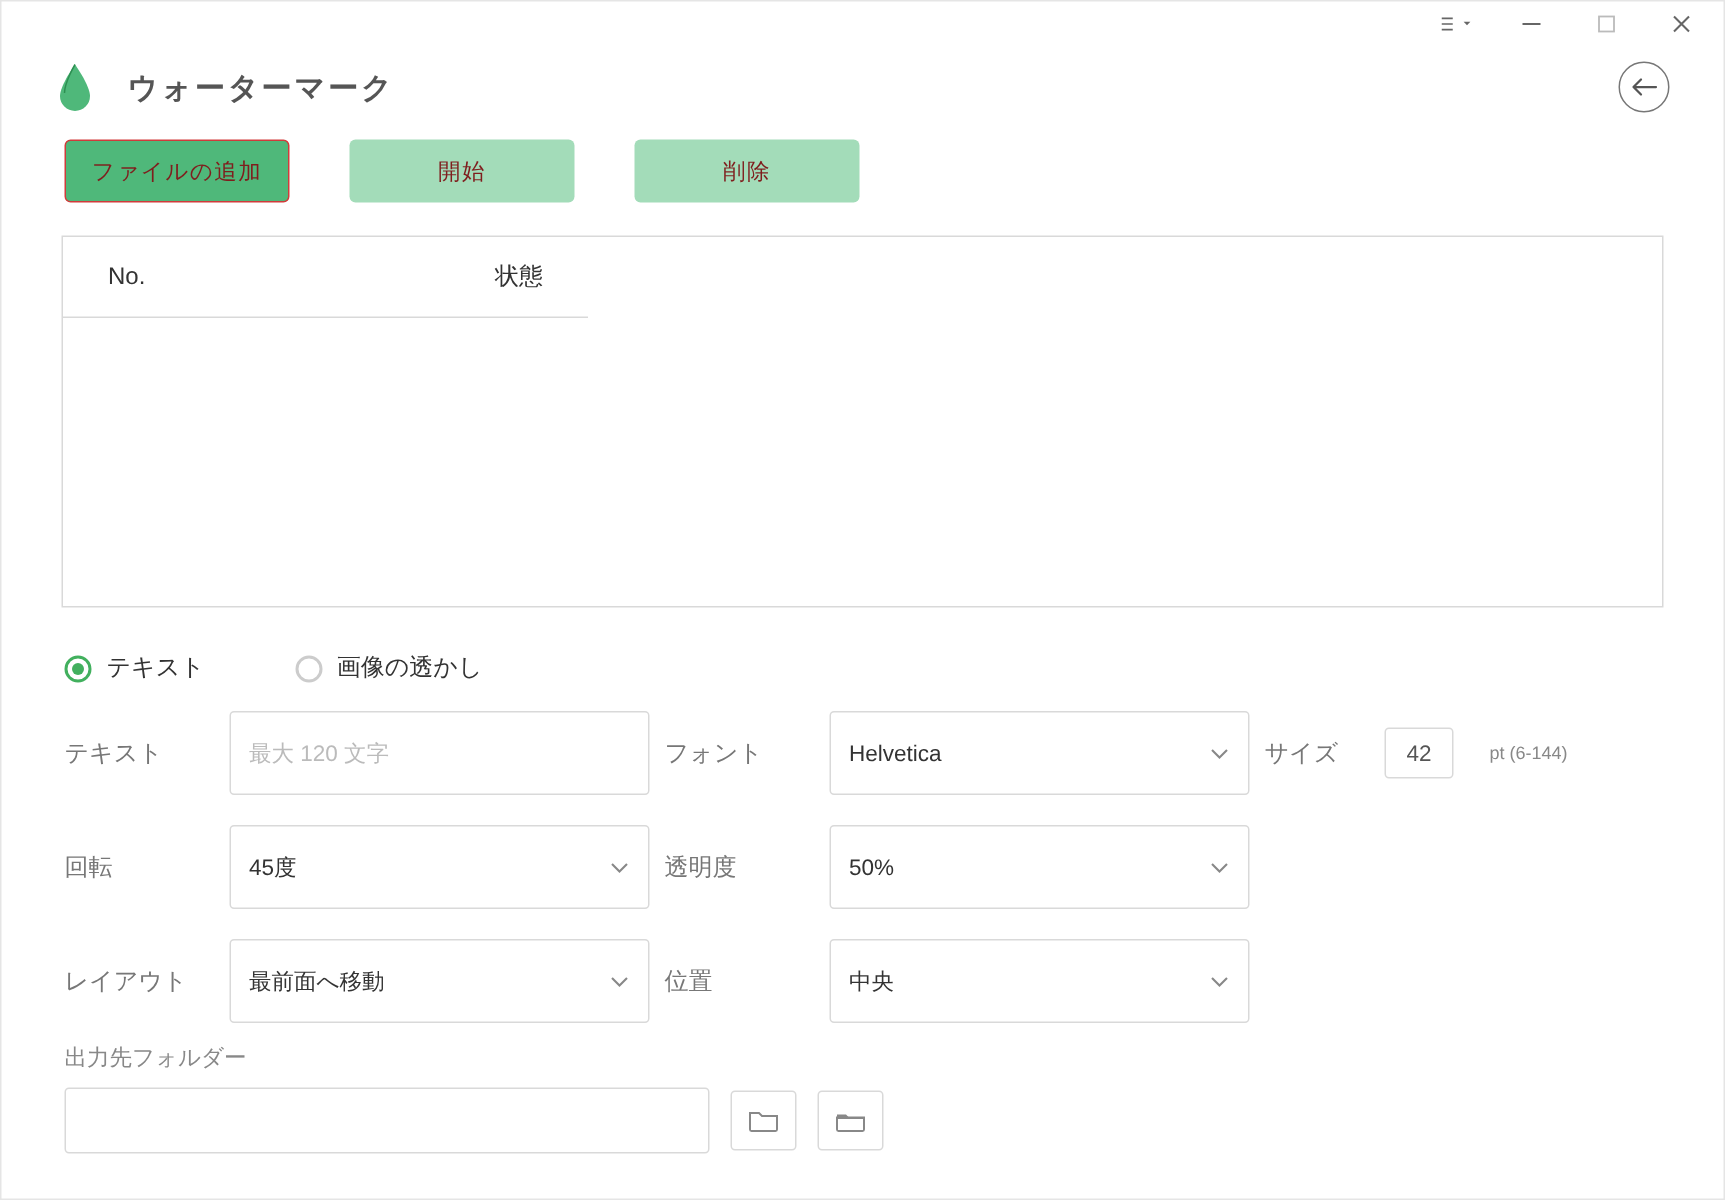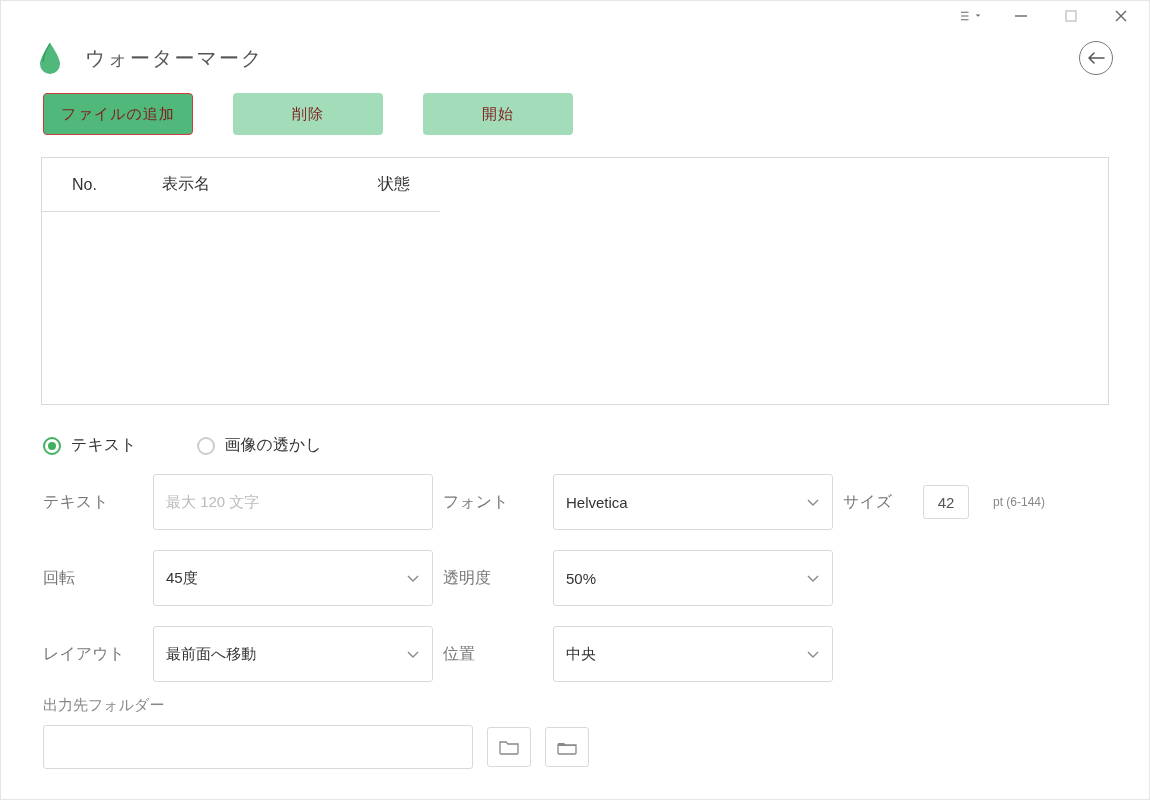--- a/index.html
+++ b/index.html
@@ -39,21 +39,21 @@
     position: relative;
   }
   .app-icon {
     width: 26px; height: 34px;
     margin-right: 22px;
   }
   .page-title {
     font-size: 20px;
     color: #555;
     letter-spacing: 2px;
-    font-weight: 400;
+    font-weight: 700;
   }
   .back-btn {
     margin-left: auto;
     width: 34px; height: 34px;
     border: 1.5px solid #777;
     border-radius: 50%;
     display:flex; align-items:center; justify-content:center;
     color:#555;
   }
   
@@ -234,31 +234,30 @@
       <path d="M17 7H2 M7 2L2 7l5 5" stroke="#555" stroke-width="1.5" fill="none" stroke-linecap="round" stroke-linejoin="round"></path>
     </svg>
   </div>
 </div>
 
 <div class="btn-row">
   <div class="btn btn-primary">
     <span>ファイルの追加</span>
   </div>
   <div class="btn btn-secondary">
+    <span>開始</span>
+  </div>
+  <div class="btn btn-secondary">
     <span>削除</span>
-  </div>
-  <div class="btn btn-secondary">
-    <span>開始</span>
   </div>
 </div>
 
 <div class="table-wrap">
   <div class="table-head">
     <div class="col-no">No.</div>
-    <div class="col-name">表示名</div>
     <div class="col-state">状態</div>
   </div>
   <div class="table-body"></div>
 </div>
 
 <div class="radio-row">
   <div class="radio-item">
     <span class="radio checked"></span>
     <span>テキスト</span>
   </div>

